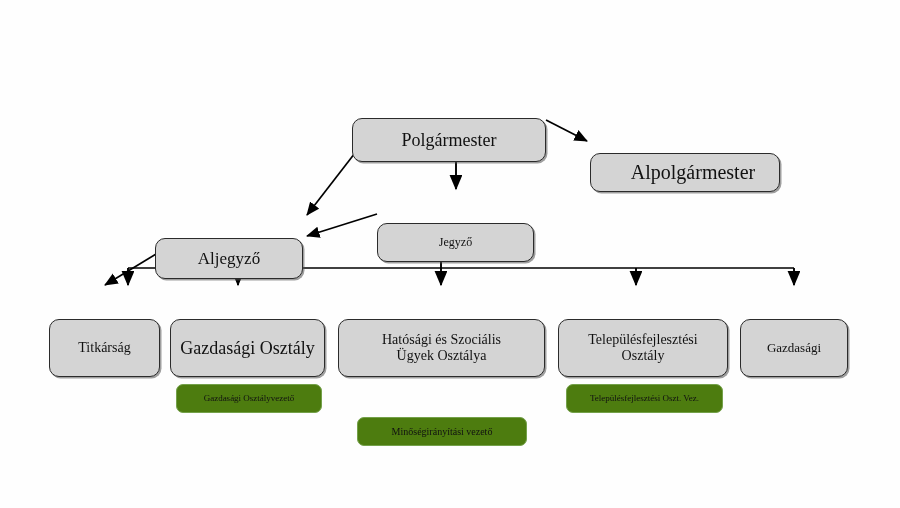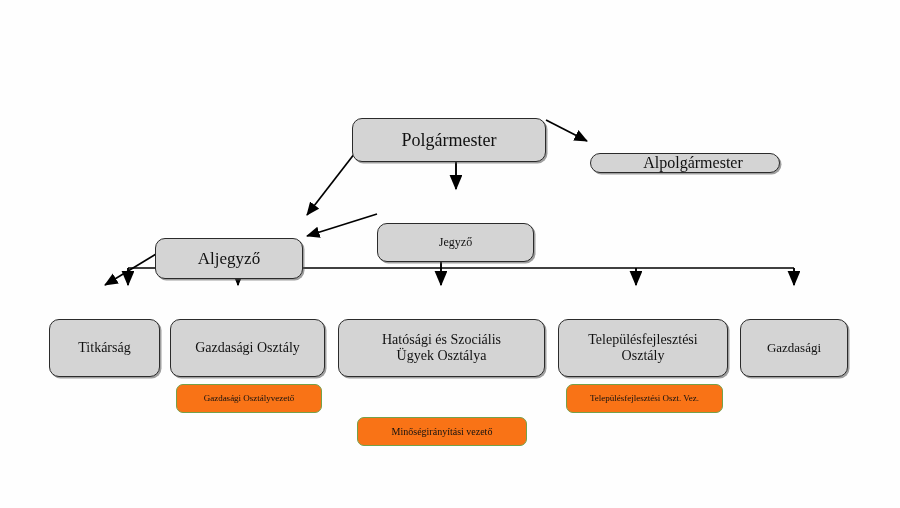--- a/index.html
+++ b/index.html
@@ -34,21 +34,21 @@
     z-index: 5;
     margin-top: 31px;
   }
   .node.gray {
     background: #d4d4d4;
     border: 1.6px solid #2b2b2b;
     border-radius: 10px;
     box-shadow: 1.5px 1.5px 0 rgba(80,80,80,0.55);
   }
   .node.role {
-    background: #f97316;
+    background: #4d7c0f;
     border: 1.3px solid #74a14a;
     border-radius: 7px;
   }
   .node .lbl {
     display: block;
     line-height: 1.12;
     padding: 0 4px;
     white-space: pre-line;
   }
 </style>
@@ -80,33 +80,33 @@
 
     <line x1="128" y1="268" x2="128" y2="285" stroke="#000" stroke-width="1.9" marker-end="url(#ah)"></line>
     <line x1="238" y1="268" x2="238" y2="285" stroke="#000" stroke-width="1.9" marker-end="url(#ah)"></line>
     <line x1="636" y1="268" x2="636" y2="285" stroke="#000" stroke-width="1.9" marker-end="url(#ah)"></line>
     <line x1="794" y1="268" x2="794" y2="285" stroke="#000" stroke-width="1.9" marker-end="url(#ah)"></line>
   </svg>
 
   <div class="node gray" style="left: 352px; top: 87px; width: 194px; height: 44px; font-size: 18px;">
     <span class="lbl">Polgármester</span>
   </div>
-  <div class="node gray" style="left: 590px; top: 122px; width: 190px; height: 20px; font-size: 16px; padding-left: 16px;">
+  <div class="node gray" style="left: 590px; top: 122px; width: 190px; height: 39px; font-size: 20px; padding-left: 16px;">
     <span class="lbl">Alpolgármester</span>
   </div>
   <div class="node gray" style="left: 377px; top: 192px; width: 157px; height: 39px; font-size: 12px;">
     <span class="lbl">Jegyző</span>
   </div>
   <div class="node gray" style="left: 155px; top: 207px; width: 148px; height: 41px; font-size: 17px;">
     <span class="lbl">Aljegyző</span>
   </div>
   <div class="node gray" style="left: 49px; top: 288px; width: 111px; height: 58px; font-size: 14px;">
     <span class="lbl">Titkárság</span>
   </div>
-  <div class="node gray" style="left: 170px; top: 288px; width: 155px; height: 58px; font-size: 14px;">
+  <div class="node gray" style="left: 170px; top: 288px; width: 155px; height: 58px; font-size: 18px;">
     <span class="lbl">Gazdasági Osztály</span>
   </div>
   <div class="node gray" style="left: 338px; top: 288px; width: 207px; height: 58px; font-size: 14px;">
     <span class="lbl">Hatósági és Szociális
 Ügyek Osztálya</span>
   </div>
   <div class="node gray" style="left: 558px; top: 288px; width: 170px; height: 58px; font-size: 14px;">
     <span class="lbl">Településfejlesztési
 Osztály</span>
   </div>

